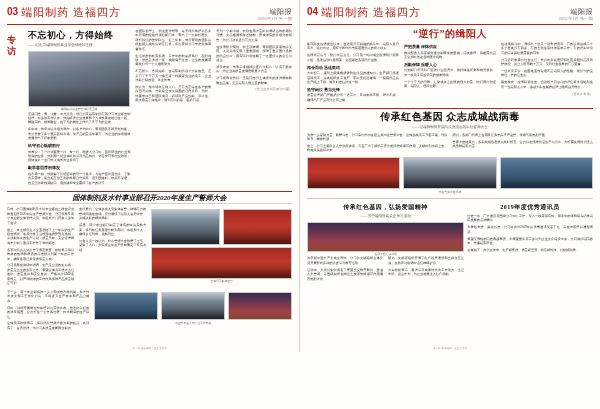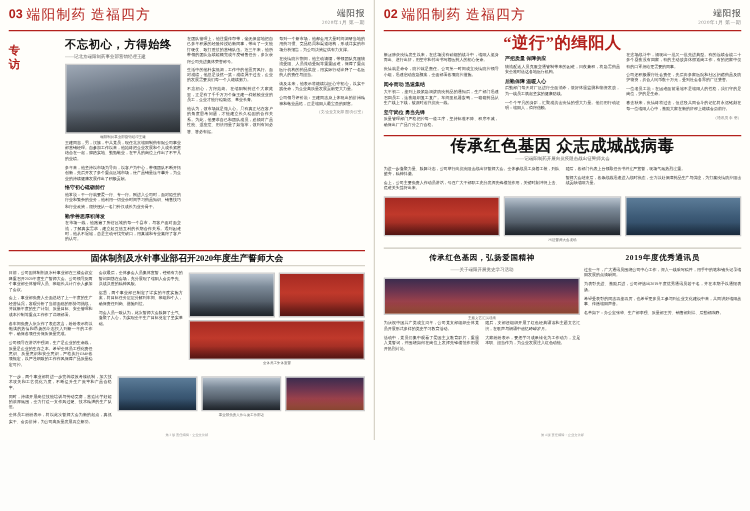--- a/index.html
+++ b/index.html
@@ -73,21 +73,21 @@
     word-break:break-all;
   }
   .subhead{
     font-size:4px;
     font-weight:bold;
     color:#1a1a1a;
     margin:2px 0 1.5px;
     line-height:5px;
   }
   .arttitle{
-    font-size:13px;
+    font-size:10px;
     font-weight:bold;
     color:#111;
     text-align:center;
     line-height:10px;
     margin:1px 0 3px;
     letter-spacing:.5px;
   }
   .arttitle.red{color:#b3211c;}
   .artsub{
     font-size:3.6px;
@@ -147,20 +147,21 @@
   .cap{
     font-size:2.8px;color:#666;line-height:3.6px;margin-top:1px;text-align:center;
   }
 
   
   .banner{
     border-top:1px solid #b3211c;
     border-bottom:.5px solid #d7d3c8;
     margin:4px 0 3px;
     padding-top:2px;
+    font-style:italic;
   }
   .banner-title{
     font-size:7px;font-weight:bold;color:#111;text-align:center;line-height:9px;
   }
   .rule{
     border:0;border-top:.5px solid #ccc8bd;margin:3px 0;
   }
   .rule.red{border-top:1px solid #b3211c;}
 
   .figrow{display:flex;gap:3px;margin:2px 0;}
@@ -188,21 +189,21 @@
         <span class="brand">端阳报</span>
         <span class="dateline">2020年1月  第一期</span>
       </span>
     </div>
 
     <div class="lead-wrap">
       <div class="vertlabel">专访</div>
 
       <div style="flex:1;">
         <div class="cols">
-          <div class="col" style="flex:1.35;margin-left:24px;">
+          <div class="col" style="flex:1.35;">
             <div class="lead-head">不忘初心，方得始终</div>
             <div class="lead-sub">——记北京端阳制药事业部营销经理王建</div>
             <div class="photo portrait" style="height:54px;"></div>
             <div class="cap">端阳制药事业部营销经理王建</div>
             <p class="para">王建同志，男，汉族，中共党员，现任北京端阳制药有限公司事业部营销经理。自参加工作以来，他始终把企业发展和个人成长紧密结合在一起，脚踏实地、勤勉敬业，在平凡的岗位上作出了不平凡的业绩。</p>
             <p class="para">多年来，他坚持以市场为导向，以客户为中心，带领团队不断开拓创新，先后开发了多个重点区域市场，使产品销量连年攀升，为企业的持续健康发展作出了积极贡献。</p>
             <div class="subhead">恪守初心砥砺前行</div>
             <p class="para">他常说：干一行就要爱一行、专一行。刚进入公司时，面对陌生的行业和繁杂的业务，他利用一切业余时间学习药品知识、销售技巧和行业政策，很快便从一名门外汉成长为业务骨干。</p>
             <div class="subhead">勤学善思厚积薄发</div>
             <p class="para">在市场一线，他跑遍了所辖区域的每一个县市，与客户面对面交流，了解真实需求，建立起互信互利的长期合作关系。遇到困难时，他从不退缩，总是主动寻找突破口，用真诚和专业赢得了客户的认可。</p>
@@ -267,21 +268,21 @@
         <div class="cap">事业部负责人作年度工作部署</div>
       </div>
     </div>
 
     <div class="footer-note">第 3 版  责任编辑：企业文化部</div>
   </div>
 
   <div class="sheet">
 
     <div class="masthead">
-      <span class="pgnum">02</span>
+      <span class="pgnum">04</span>
       <span class="mast-title">端阳制药  造福四方</span>
       <span class="mast-right">
         <span class="brand">端阳报</span>
         <span class="dateline">2020年1月  第一期</span>
       </span>
     </div>
 
     <div class="arttitle red">“逆行”的缉阳人</div>
 
     <div class="cols">

